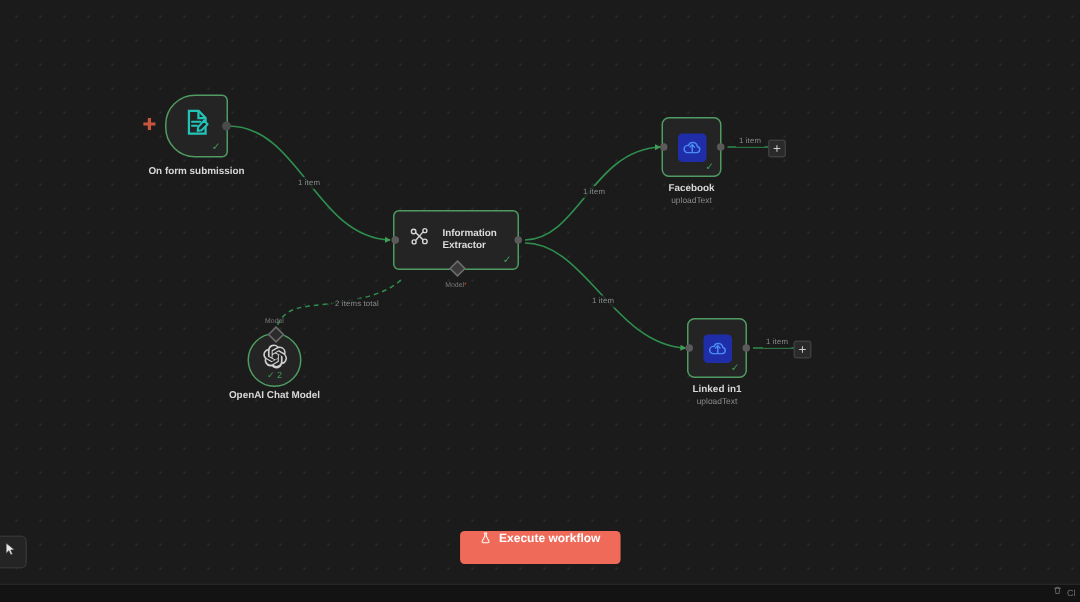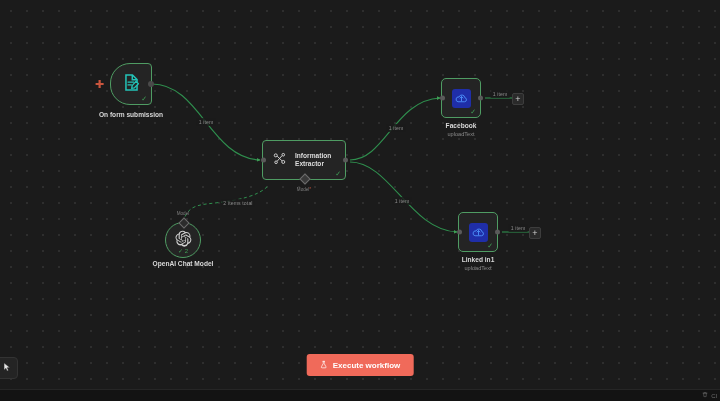--- a/index.html
+++ b/index.html
@@ -264,21 +264,21 @@
     height: 22px;
     padding: 0 13px;
     border: none;
     border-radius: 3px;
     background: #f06a5a;
     color: #fff;
     font-family: "Liberation Sans", sans-serif;
     font-size: 8px;
     font-weight: bold;
     display: flex;
-    align-items: center;
+    align-items: flex-start;
     gap: 5px;
     cursor: pointer;
   }
 
   #tool-panel {
     position: absolute;
     left: -8px;
     bottom: 22px;
     width: 26px;
     height: 22px;

